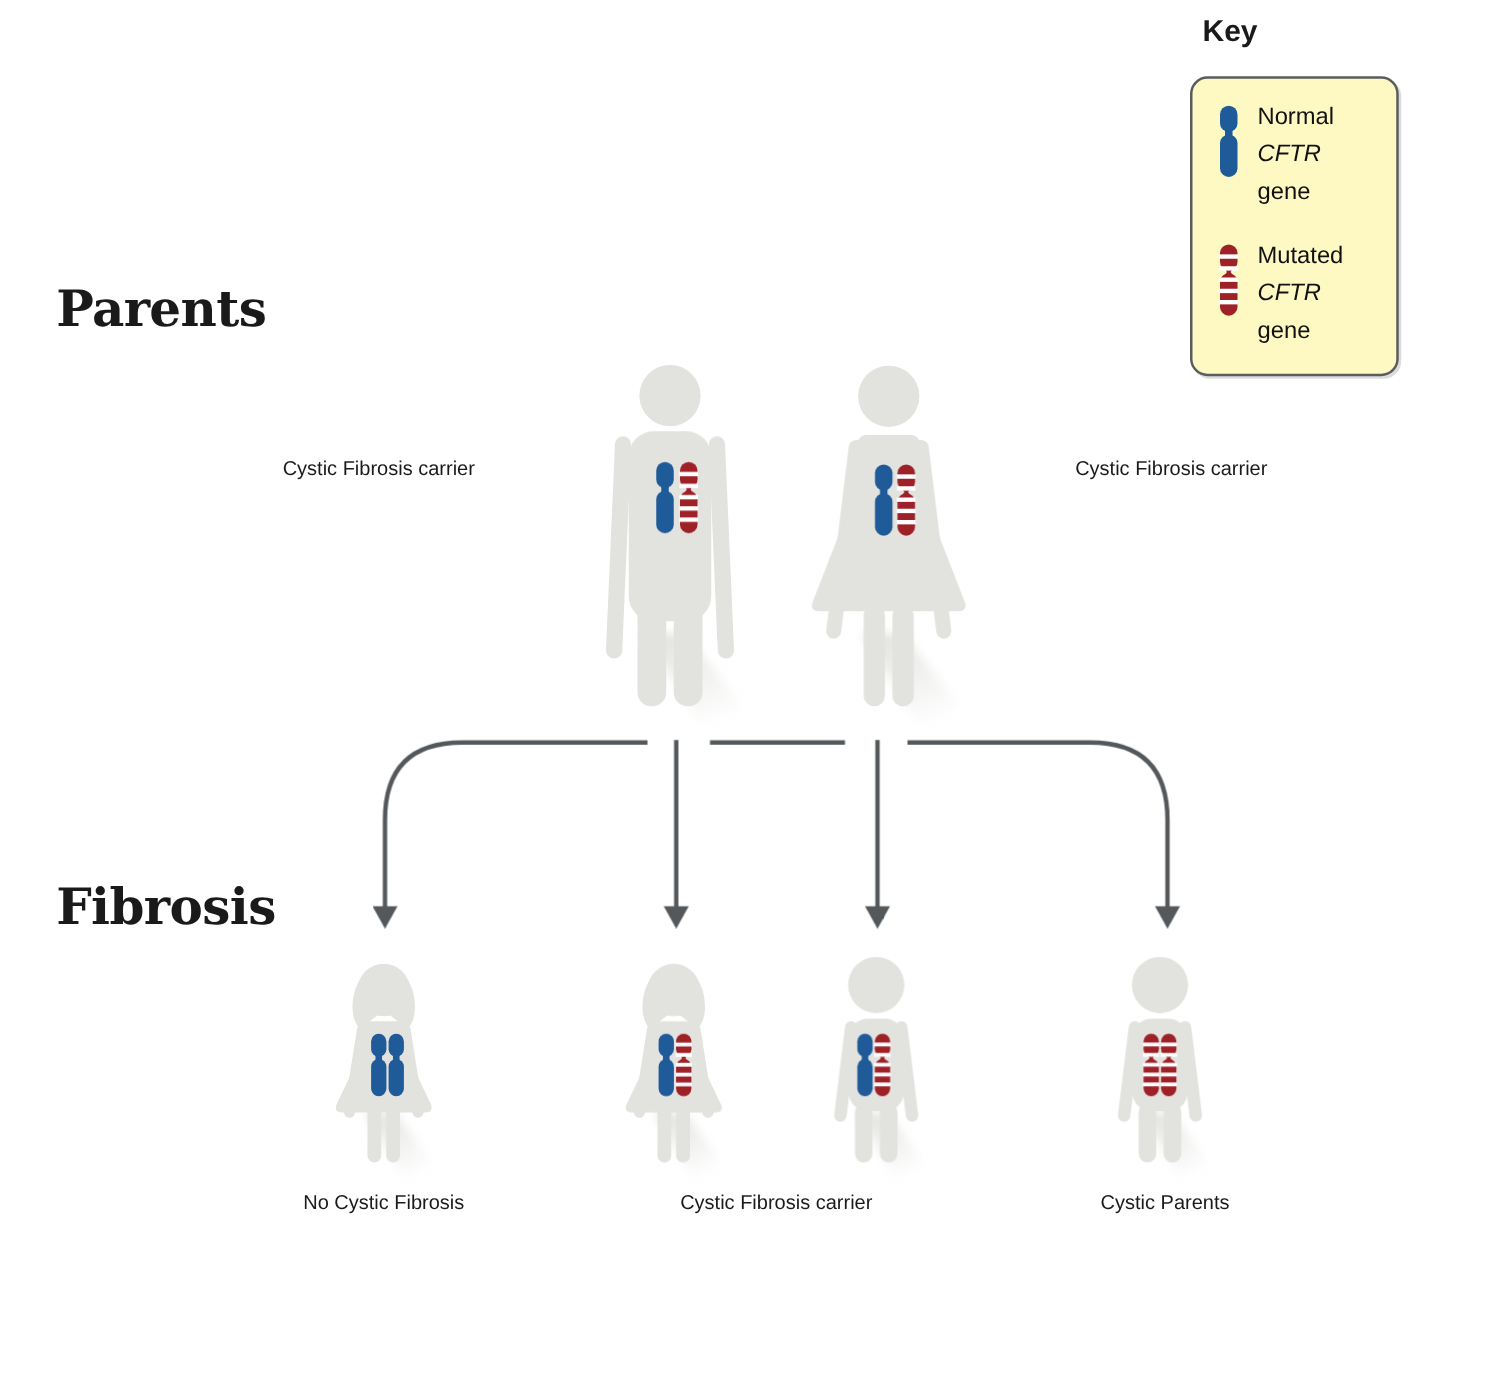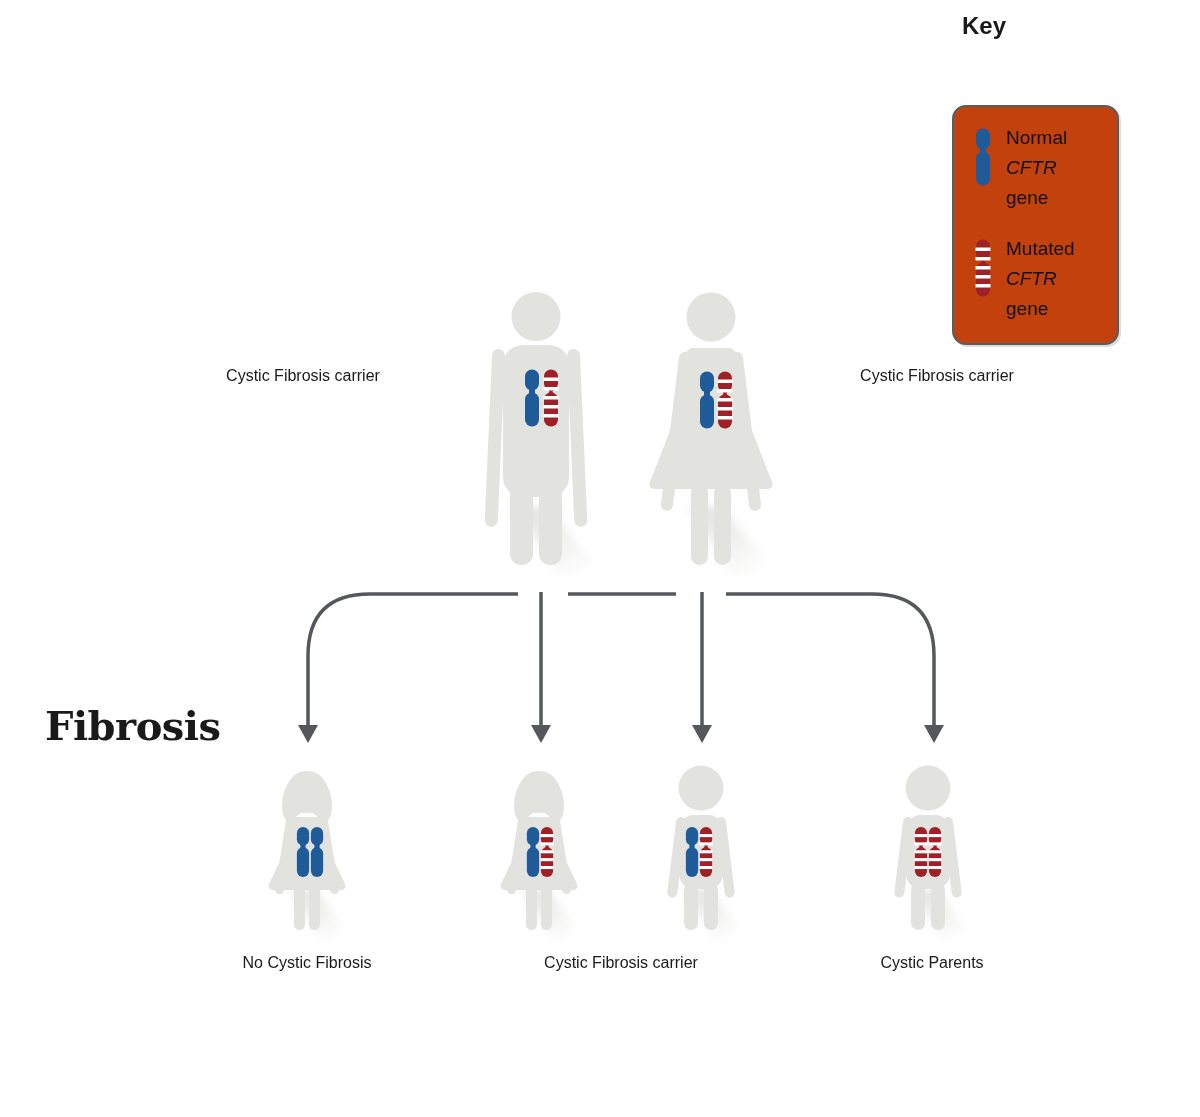--- a/index.html
+++ b/index.html
@@ -25,21 +25,21 @@
   .child-label-1{left:307px;top:953px;}
   .child-label-2{left:621px;top:953px;}
   .child-label-3{left:932px;top:953px;}
   .key-title{
     position:absolute;left:962px;top:12px;font-size:24px;font-weight:700;
     color:var(--text);white-space:nowrap;
   }
   .key-box{
     position:absolute;left:952px;top:61px;width:167px;height:240px;
     box-sizing:border-box;border:2.5px solid var(--key-border);border-radius:14px;
-    background:#c2410c;box-shadow:2px 2px 0 rgba(60,60,60,0.18);margin-top:44px;
+    background:#fef9c3;box-shadow:2px 2px 0 rgba(60,60,60,0.18);
   }
   .key-icon{position:absolute;}
   .key-icon.first{left:19px;top:20px;}
   .key-icon.second{left:19px;top:131px;}
   .key-text{position:absolute;left:52px;font-size:19px;line-height:30px;color:#111;}
   .key-text.first{top:16px;}
   .key-text.second{top:127px;}
   .key-text .ln{display:block;}
   .key-text .gene-name{font-style:italic;}
 </style>
@@ -182,20 +182,21 @@
       <use transform="translate(317 852) scale(0.875)" href="#chr-n"></use>
       <use transform="translate(533 852) scale(0.875)" href="#chr-n"></use>
       <use transform="translate(547 852) scale(0.875)" href="#chr-m"></use>
       <use transform="translate(692 852) scale(0.875)" href="#chr-n"></use>
       <use transform="translate(706 852) scale(0.875)" href="#chr-m"></use>
       <use transform="translate(921 852) scale(0.875)" href="#chr-m"></use>
       <use transform="translate(935 852) scale(0.875)" href="#chr-m"></use>
     </g>
   </svg>
 
+  <div class="heading parents">Parents</div>
   <div class="heading children">Fibrosis</div>
 
   <div class="label parent-label-left">Cystic Fibrosis carrier</div>
   <div class="label parent-label-right">Cystic Fibrosis carrier</div>
 
   <div class="label child-label-1">No Cystic Fibrosis</div>
   <div class="label child-label-2">Cystic Fibrosis carrier</div>
   <div class="label child-label-3">Cystic Parents</div>
 
   <div class="key-title">Key</div>

